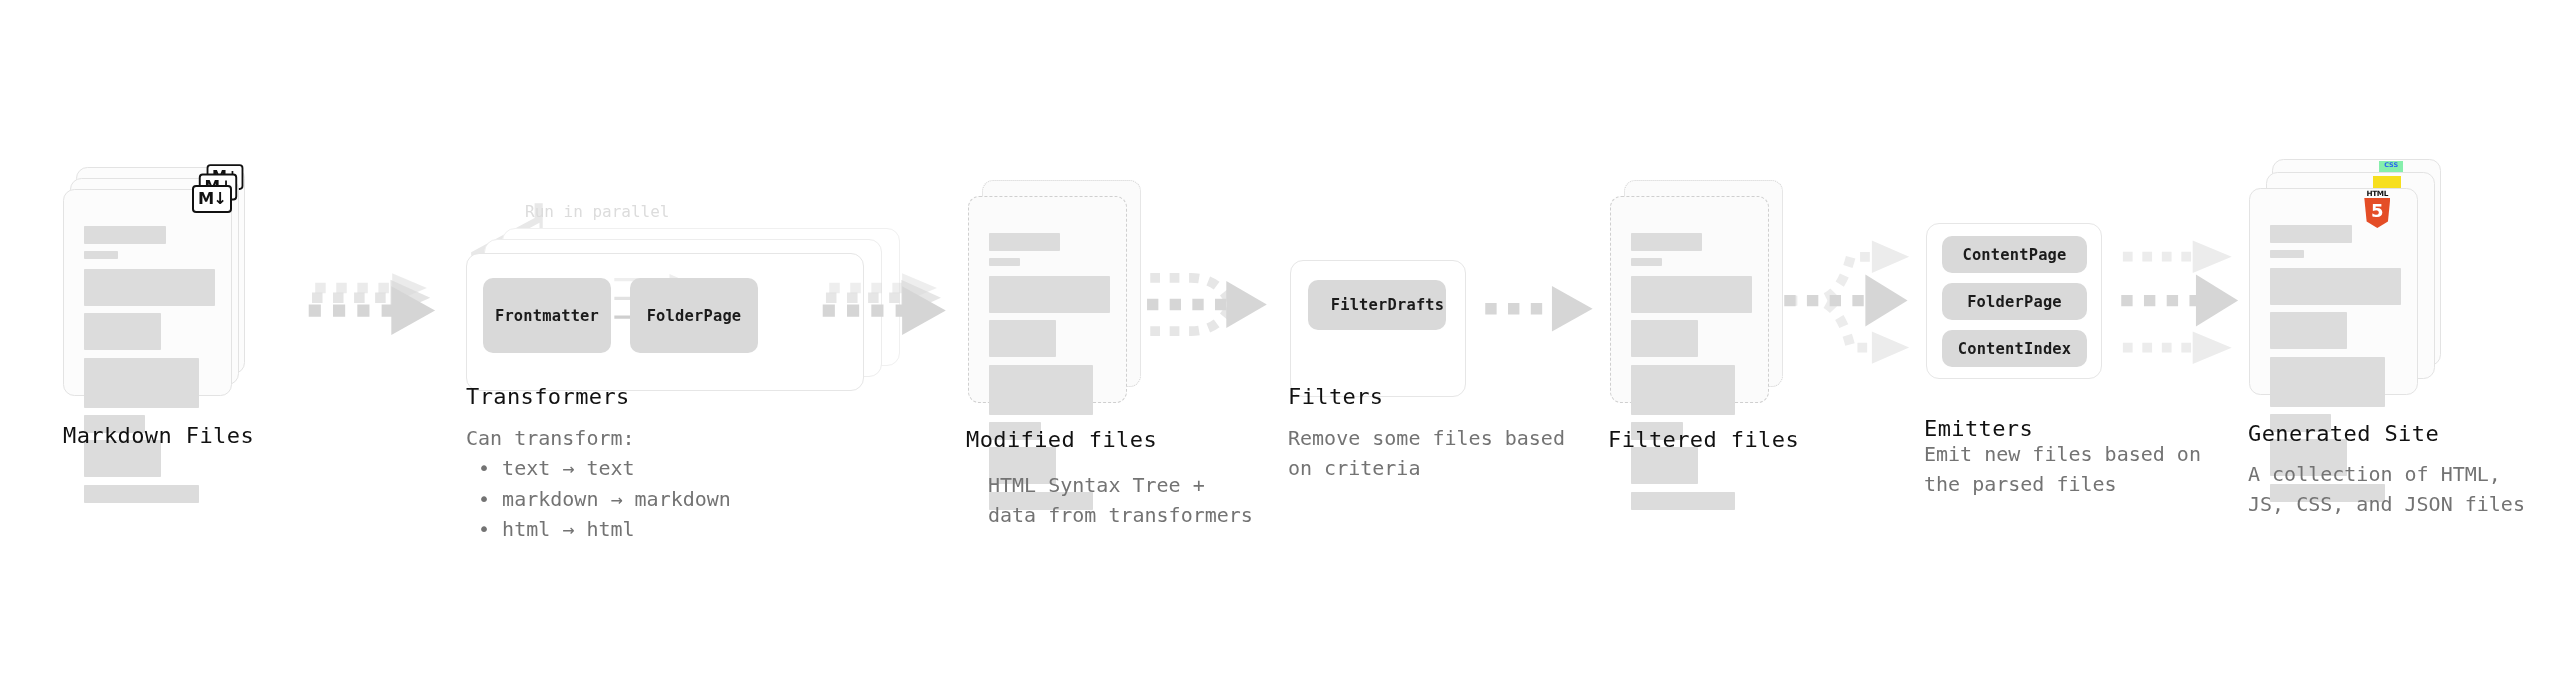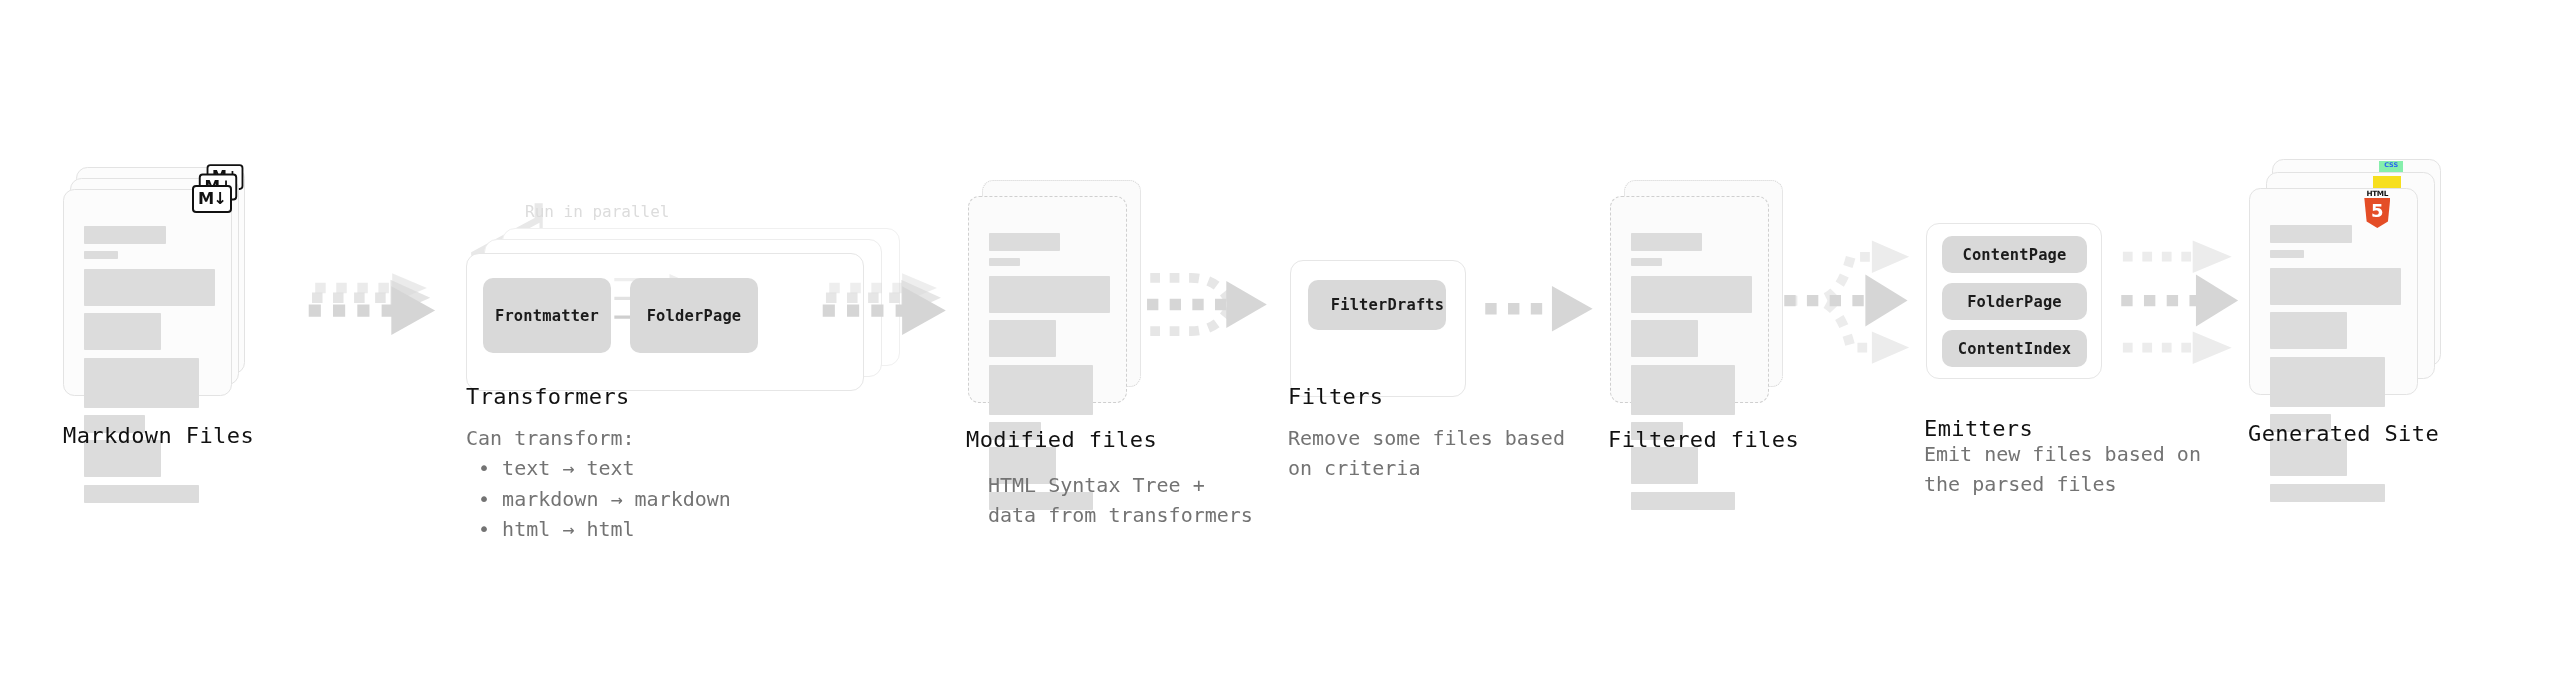--- a/index.html
+++ b/index.html
@@ -369,15 +369,17 @@
         <div class="bar" style="width:88%;"></div>
       </div>
     </div>
     <div class="badge html-badge" style="left:2361px; top:189px;">
       <span class="h5-label">HTML</span>
       <span class="h5-shield">5</span>
     </div>
   </div>
 
   <div class="title" style="left:2248px; top:421px;">Generated Site</div>
+  <div class="sub" style="left:2248px; top:459px;">A collection of HTML,
+JS, CSS, and JSON files</div>
 
 </div>
 
 
 </body></html>

